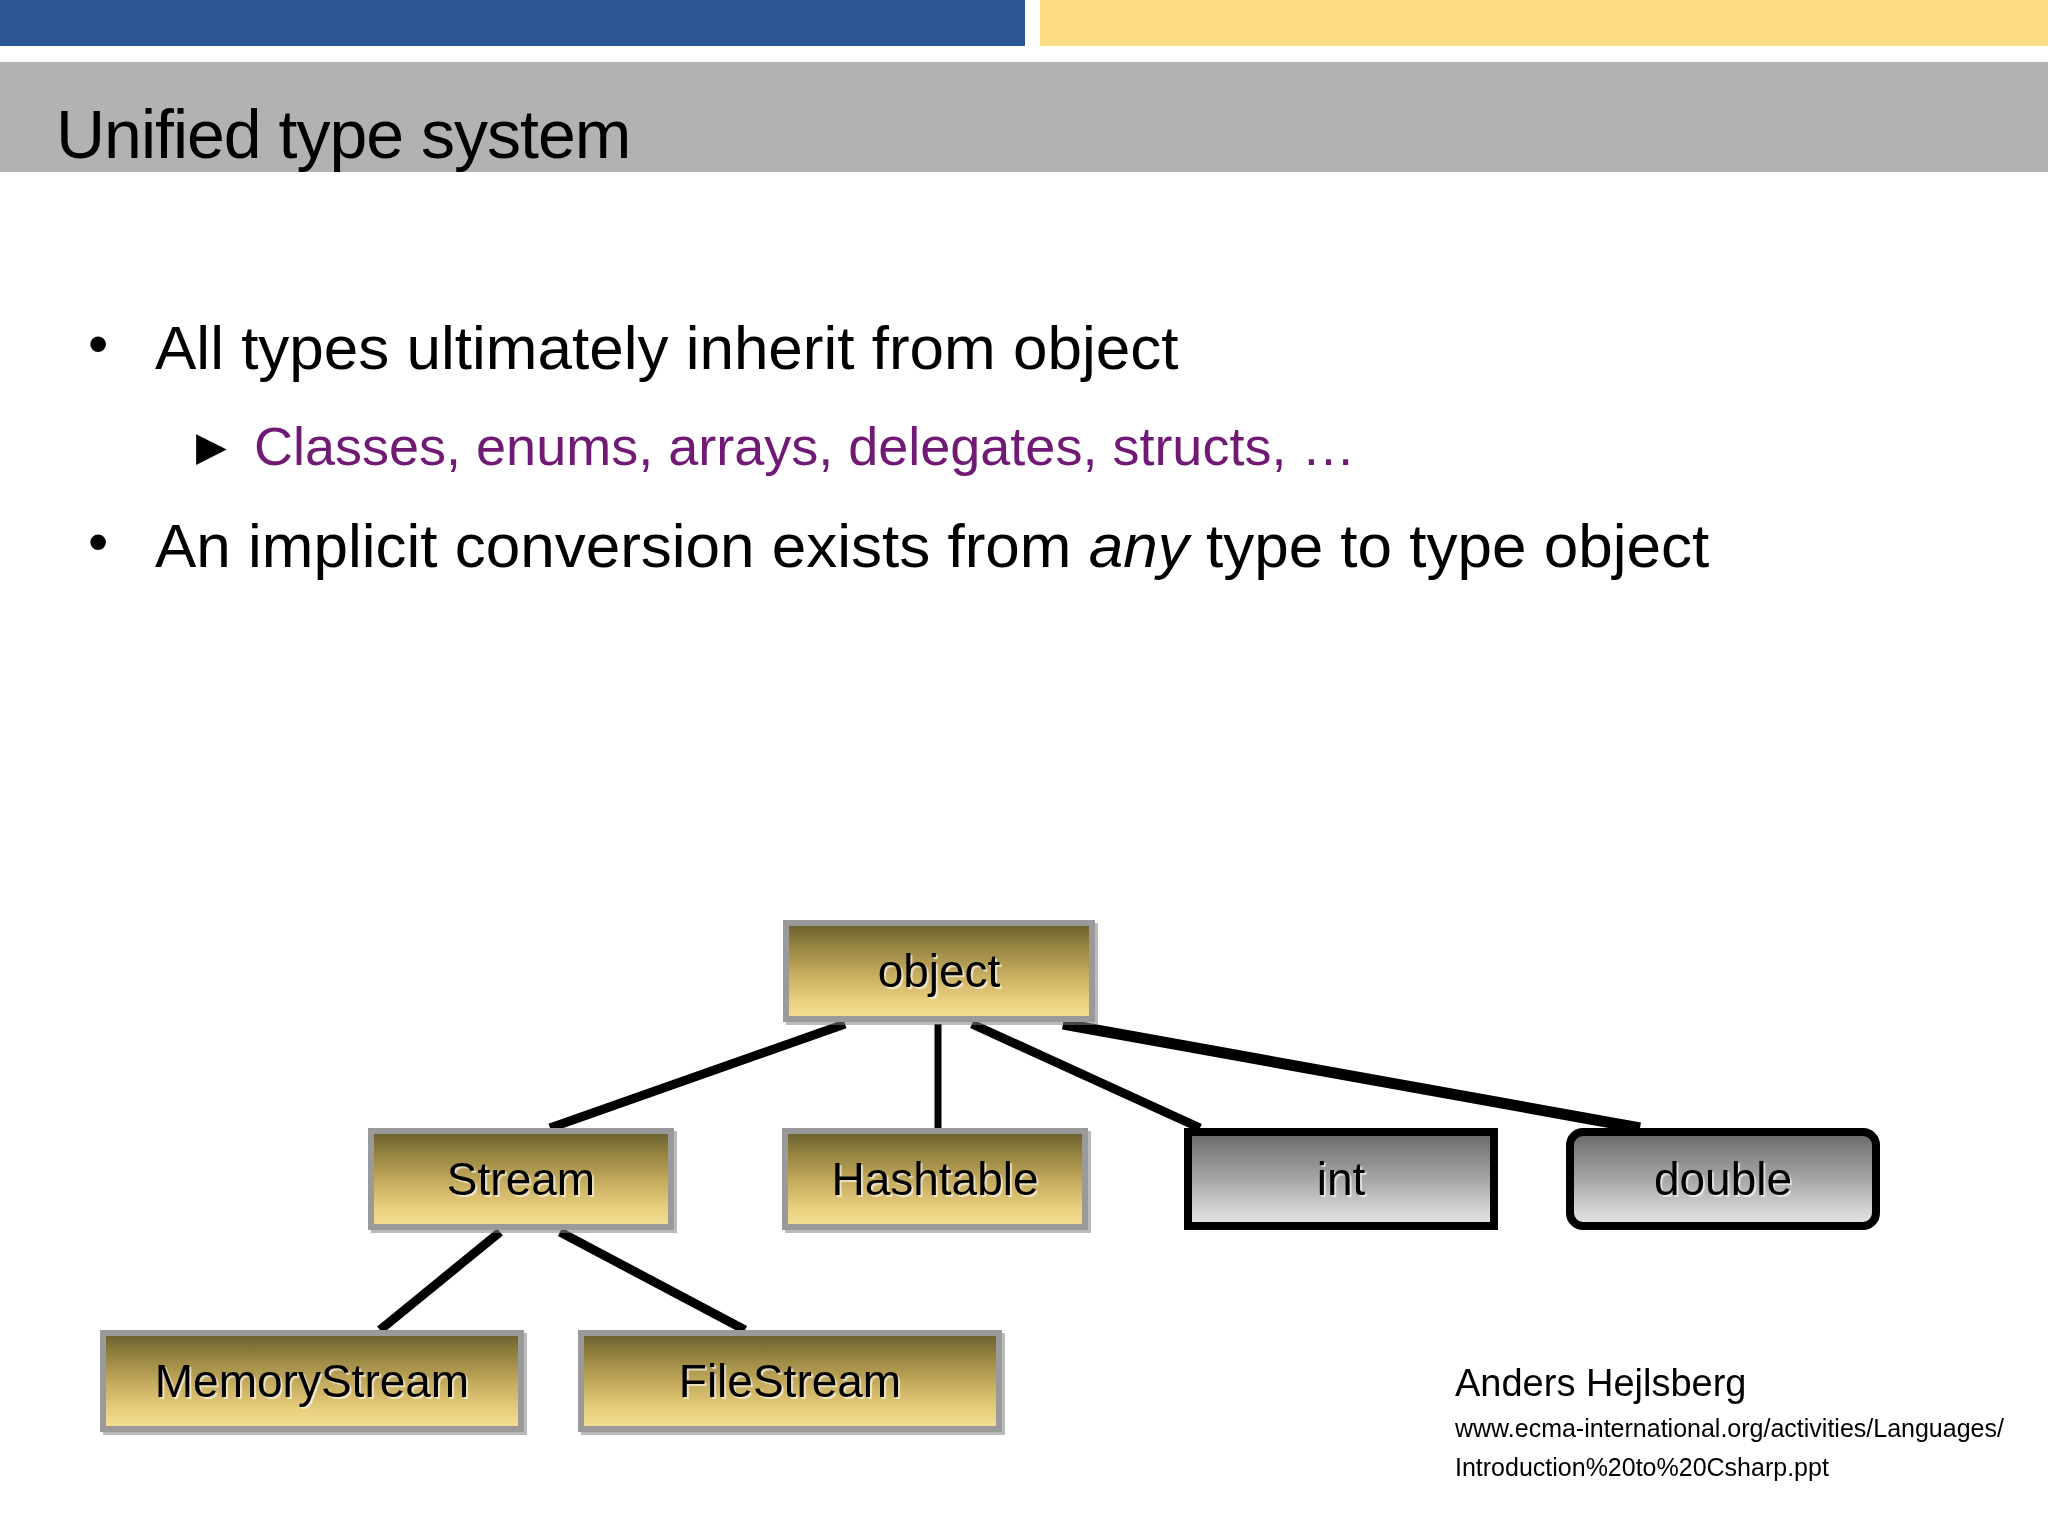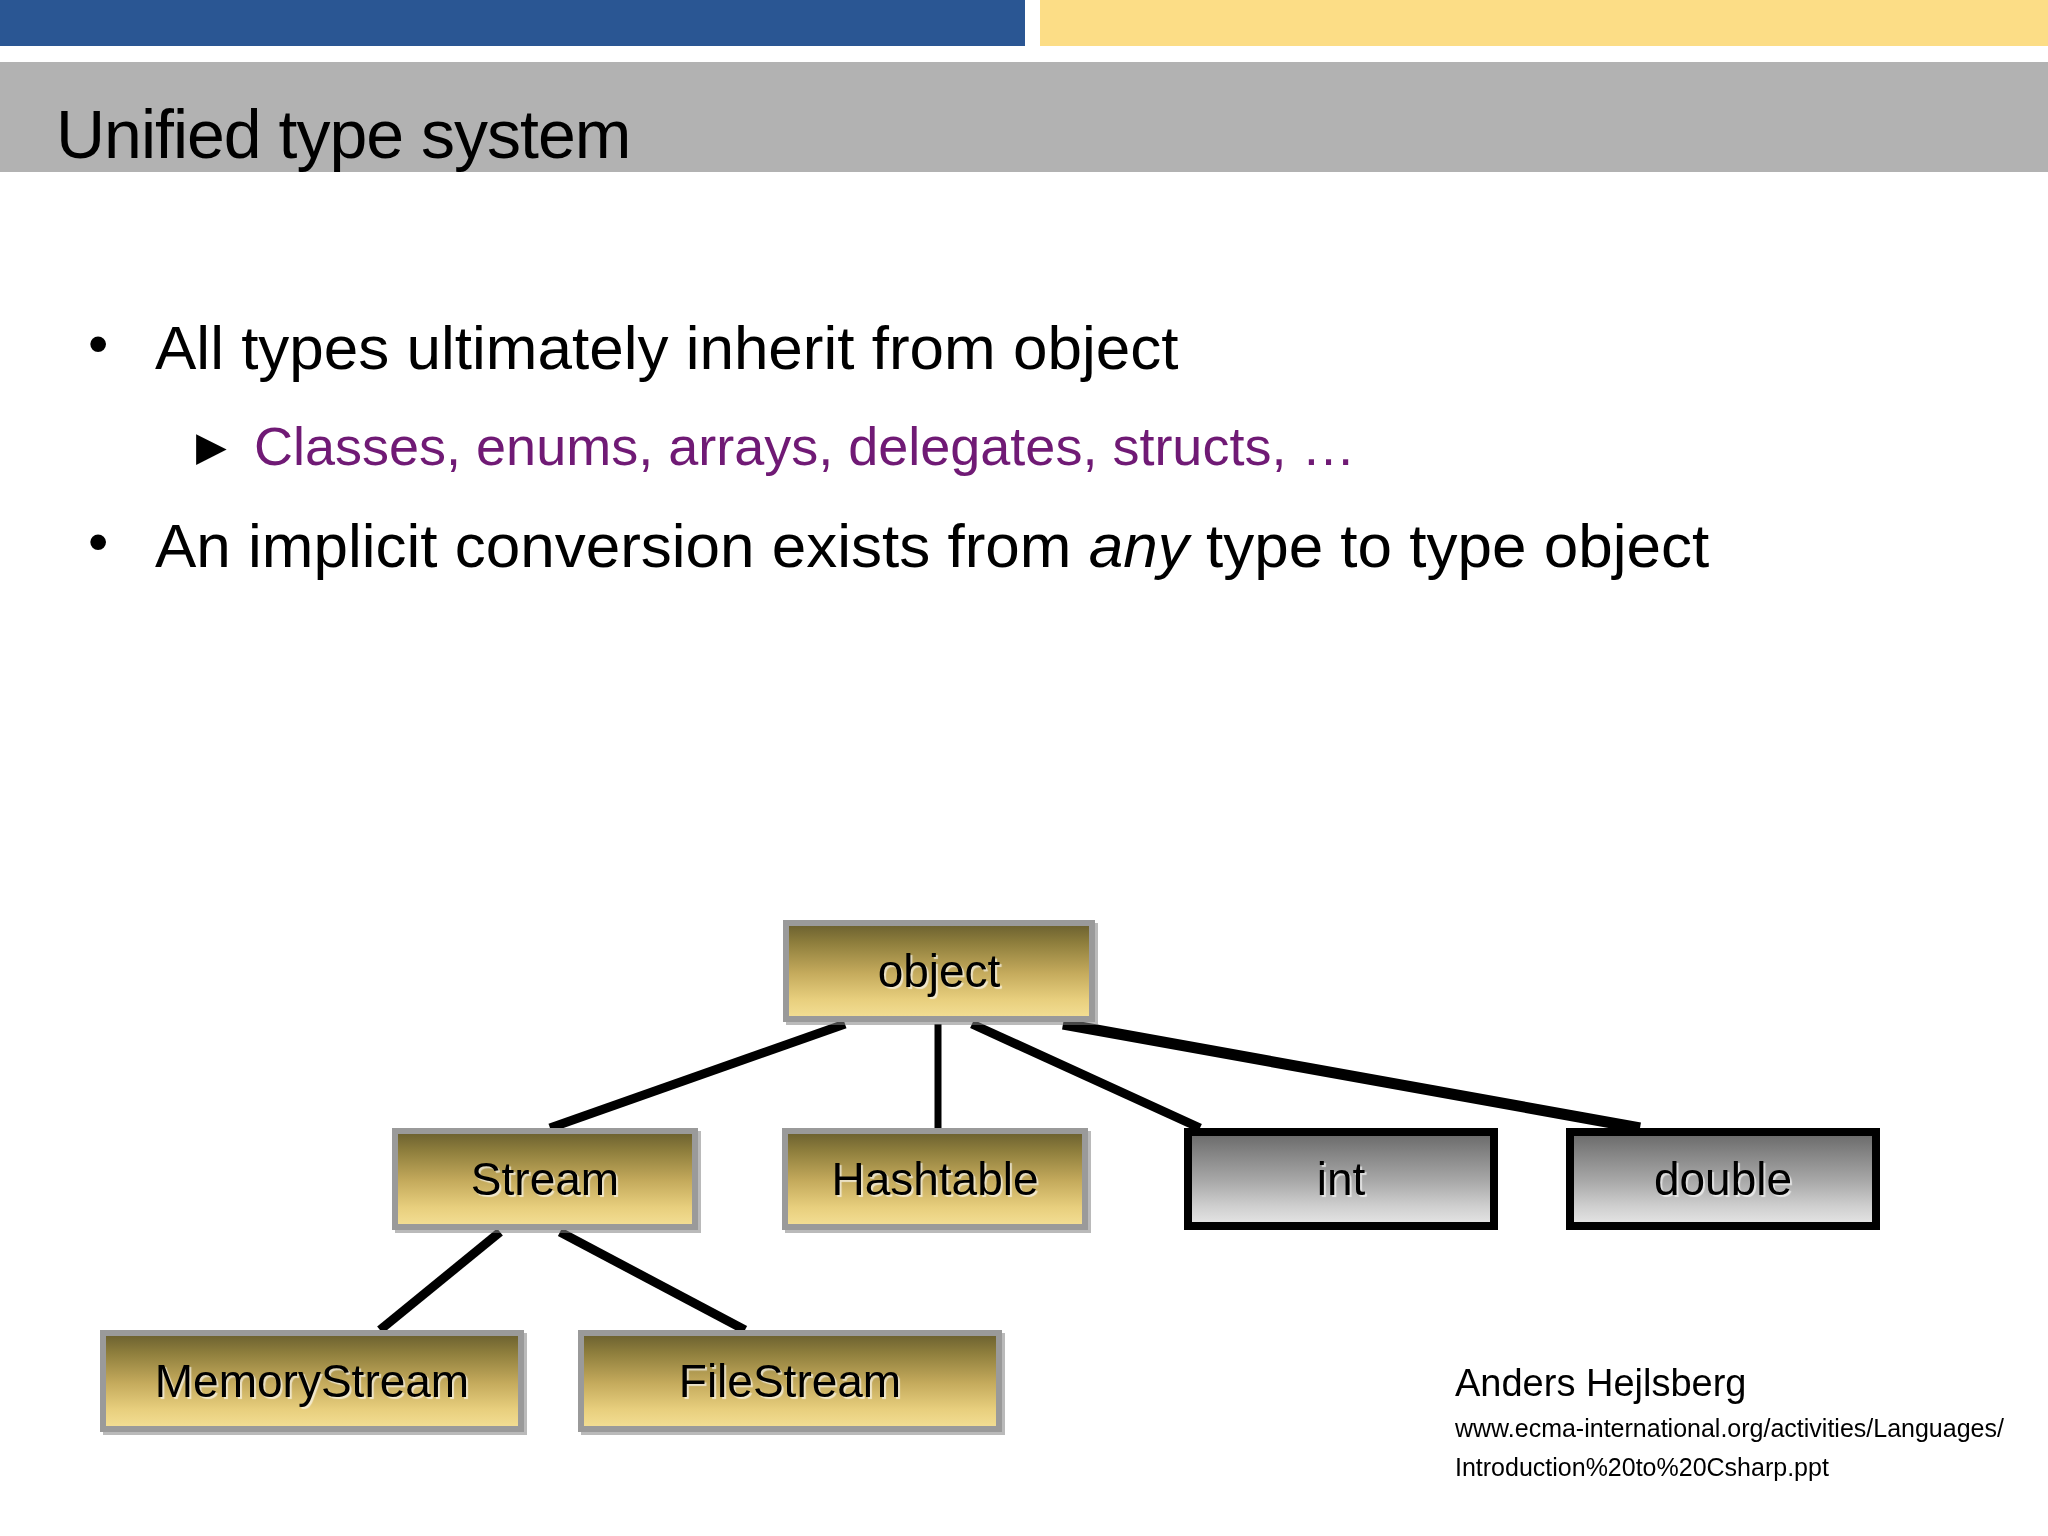--- a/index.html
+++ b/index.html
@@ -202,30 +202,30 @@
       <line x1="972" y1="1024" x2="1200" y2="1128" stroke="#000000" stroke-width="9" stroke-linecap="butt"></line>
       <line x1="1063" y1="1024" x2="1640" y2="1128" stroke="#000000" stroke-width="11" stroke-linecap="butt"></line>
       <line x1="500" y1="1232" x2="380" y2="1330" stroke="#000000" stroke-width="9" stroke-linecap="butt"></line>
       <line x1="560" y1="1232" x2="745" y2="1330" stroke="#000000" stroke-width="9" stroke-linecap="butt"></line>
     </svg>
 
   <div id="nodes">
       <div class="node node-gold" style="left: 783px; top: 920px; width: 312px; height: 102px;">
         <span class="node-label">object</span>
       </div>
-      <div class="node node-gold" style="left: 392px; top: 1128px; width: 306px; height: 102px;">
+      <div class="node node-gold" style="left: 368px; top: 1128px; width: 306px; height: 102px;">
         <span class="node-label">Stream</span>
       </div>
       <div class="node node-gold" style="left: 782px; top: 1128px; width: 306px; height: 102px;">
         <span class="node-label">Hashtable</span>
       </div>
       <div class="node node-silver" style="left: 1172px; top: 1128px; width: 314px; height: 102px; margin-left: 12px;">
         <span class="node-label">int</span>
       </div>
-      <div class="node node-silver" style="left: 1566px; top: 1128px; width: 314px; height: 102px;">
+      <div class="node node-silver" style="left: 1566px; top: 1128px; width: 314px; height: 102px; border-radius: 17px;">
         <span class="node-label">double</span>
       </div>
       <div class="node node-gold" style="left: 100px; top: 1330px; width: 424px; height: 102px;">
         <span class="node-label">MemoryStream</span>
       </div>
       <div class="node node-gold" style="left: 578px; top: 1330px; width: 424px; height: 102px;">
         <span class="node-label">FileStream</span>
       </div>
     </div>
 

